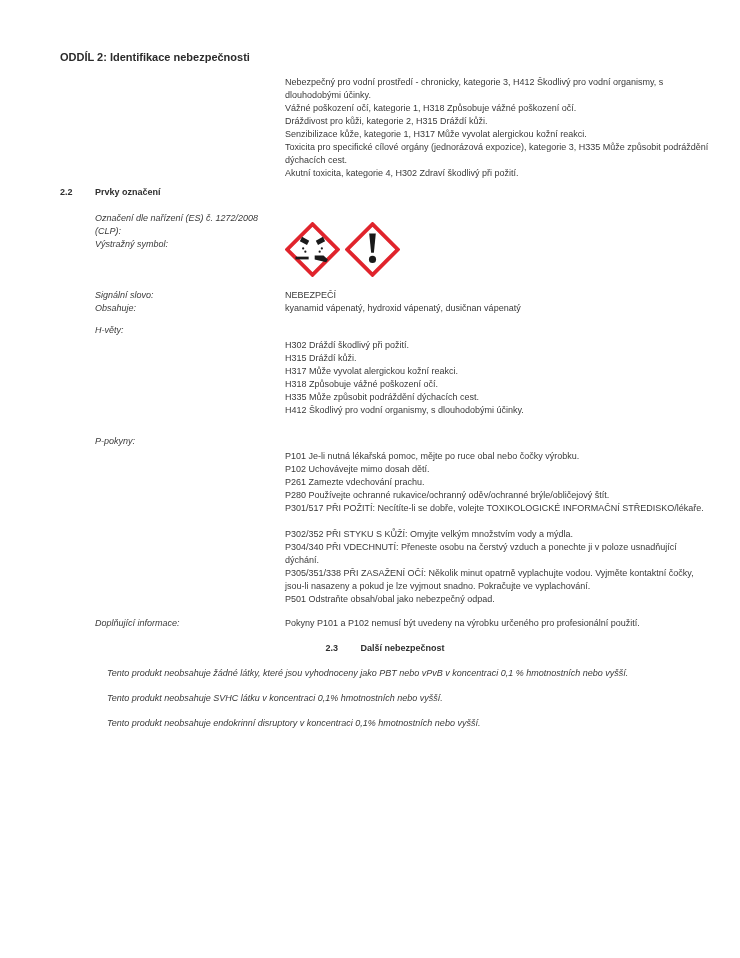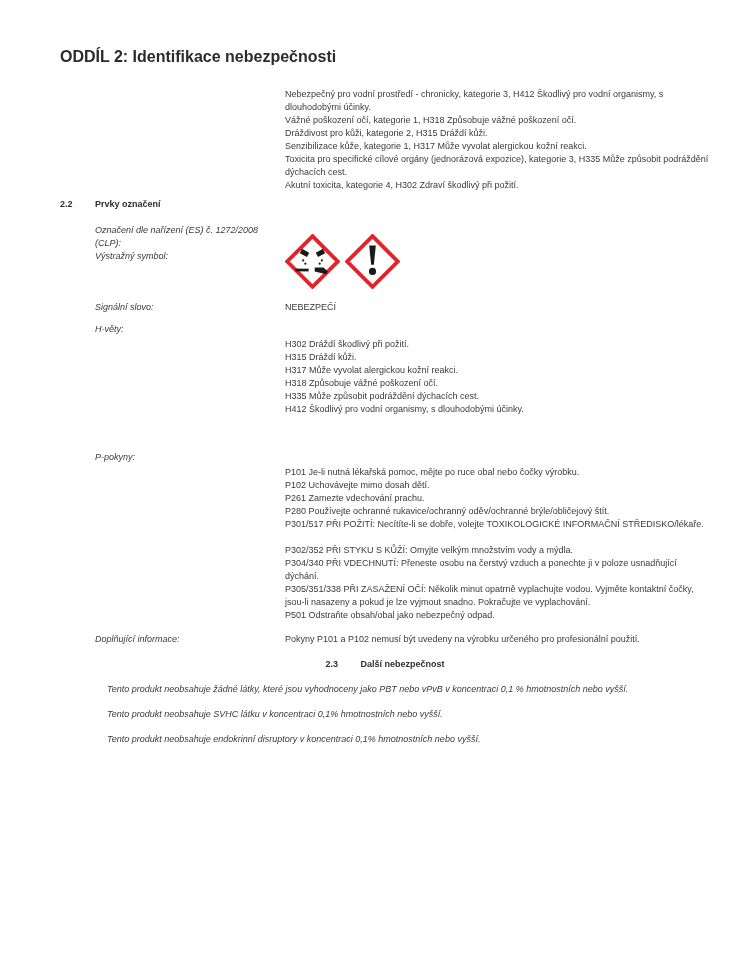--- a/index.html
+++ b/index.html
@@ -18,39 +18,39 @@
   }
   .page {
     position: relative;
     box-sizing: border-box;
     width: 740px;
     height: 958px;
     padding: 50px 30px 0 60px;
     background: #ffffff;
   }
   .doc-title {
-    font-size: 16px;
+    font-size: 11px;
     line-height: 14px;
     font-weight: bold;
     color: #2b2b2b;
-    margin-bottom: 24px;
+    margin-bottom: 12px;
   }
   .bold { font-weight: bold; color: #2f2f2f; }
   .row { display: flex; align-items: flex-start; }
   .c1 { width: 35px; flex: none; }          
   .c2 { width: 190px; flex: none; }         
   .c3 { width: 425px; flex: none; }         
   .value-block { margin-left: 225px; width: 425px; }
   .label-indent { margin-left: 35px; font-style: italic; }
   .mt-6  { margin-top: 6px; }
   .mt-9  { margin-top: 9px; }
   .mt-12 { margin-top: 12px; justify-content: center; }
   .mt-13 { margin-top: 13px; }
   .mt-17 { margin-top: 11px; }
-  .mt-18 { margin-top: 35px; }
+  .mt-18 { margin-top: 18px; }
   .gap2 { margin-top: 2px; }
   .pictos {
     display: flex;
     gap: 5px;
     margin-top: 10px;
   }
   .picto {
     width: 55px;
     height: 55px;
     display: inline-block;
@@ -108,20 +108,24 @@
           </g>
         </svg>
       </span>
     </div>
   </div>
 
   <div class="row mt-12">
     <div class="c2 label-indent">Signální slovo:</div>
     <div class="c3">NEBEZPEČÍ</div>
   </div>
+  <div class="row">
+    <div class="c2 label-indent">Obsahuje:</div>
+    <div class="c3">kyanamid vápenatý, hydroxid vápenatý, dusičnan vápenatý</div>
+  </div>
 
   <div class="label-indent mt-9">H-věty:</div>
   <div class="value-block gap2">
       <div>H302 Dráždí škodlivý při požití.</div>
       <div>H315 Dráždí kůži.</div>
       <div>H317 Může vyvolat alergickou kožní reakci.</div>
       <div>H318 Způsobuje vážné poškození očí.</div>
       <div>H335 Může způsobit podráždění dýchacích cest.</div>
       <div>H412 Škodlivý pro vodní organismy, s dlouhodobými účinky.</div>
     </div>

